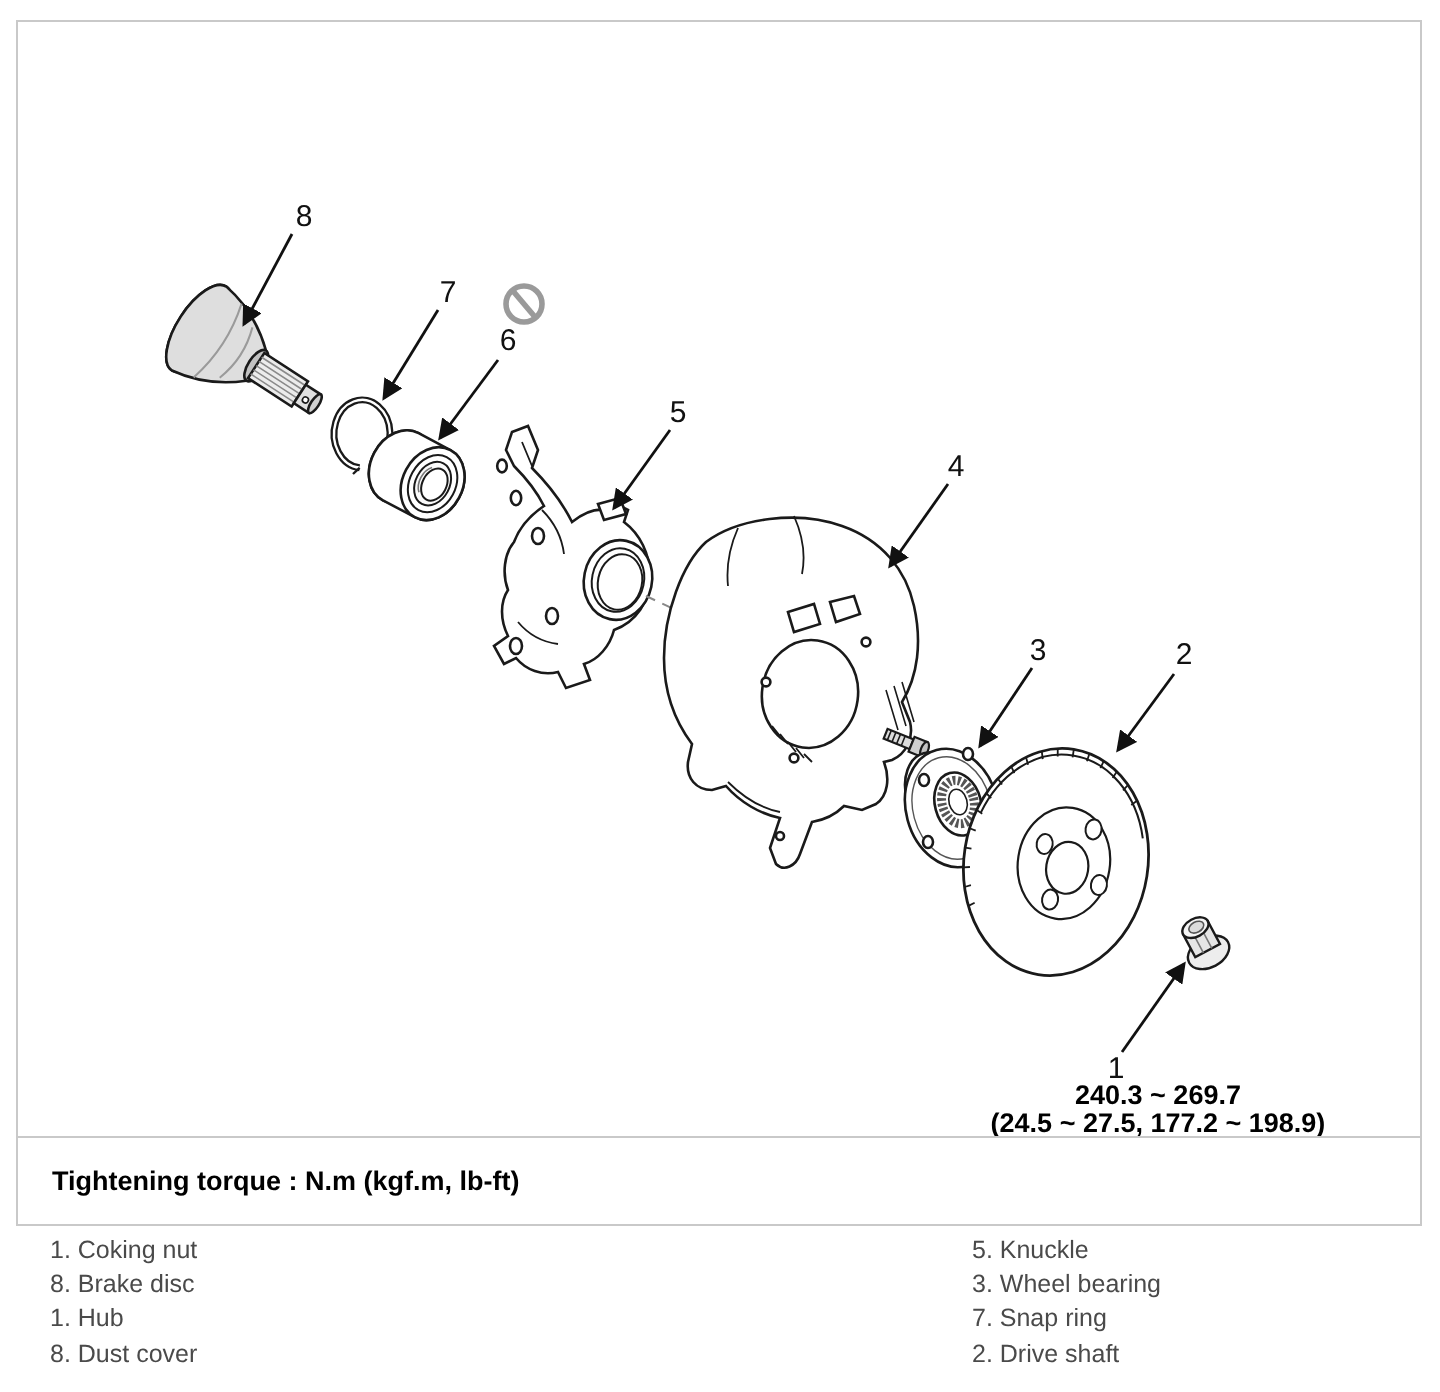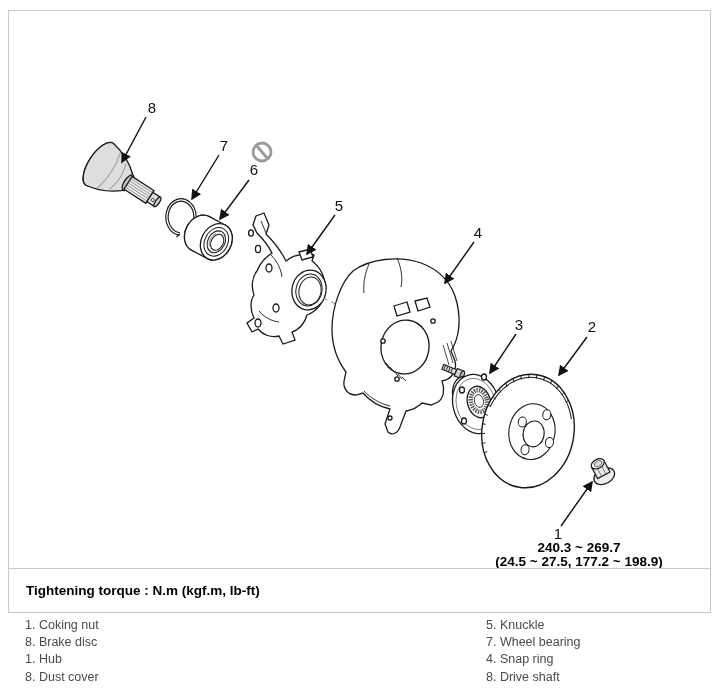--- a/index.html
+++ b/index.html
@@ -178,18 +178,18 @@
   </div>
 
   <div class="col col-left">
     <div class="part-item">1. Coking nut</div>
     <div class="part-item">8. Brake disc</div>
     <div class="part-item">1. Hub</div>
     <div class="part-item">8. Dust cover</div>
   </div>
   <div class="col col-right">
     <div class="part-item">5. Knuckle</div>
-    <div class="part-item">7. Wheel bearing</div>
-    <div class="part-item">4. Snap ring</div>
-    <div class="part-item">8. Drive shaft</div>
+    <div class="part-item">3. Wheel bearing</div>
+    <div class="part-item">7. Snap ring</div>
+    <div class="part-item">2. Drive shaft</div>
   </div>
 
 </div>
 
 </body></html>

